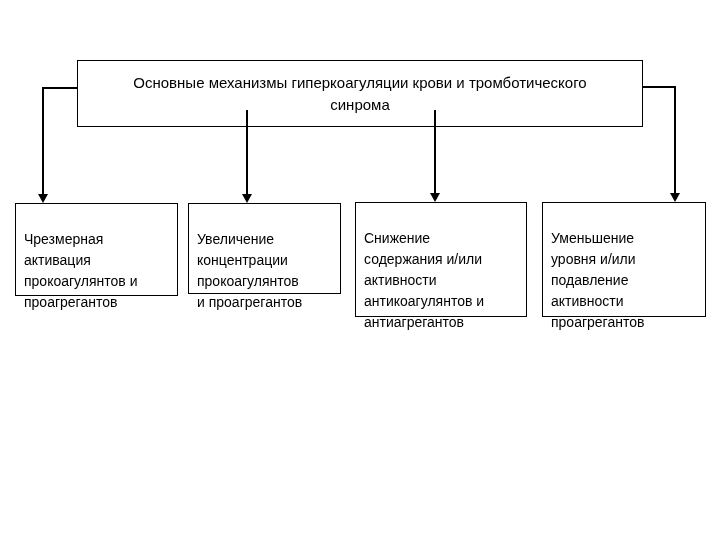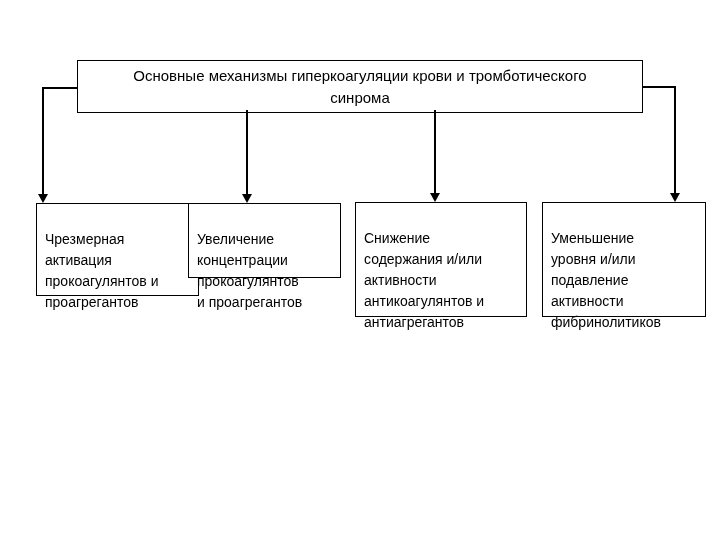--- a/index.html
+++ b/index.html
@@ -14,21 +14,21 @@
     background: #ffffff;
     font-family: "Liberation Sans", sans-serif;
     color: #000000;
     overflow: hidden;
   }
   .title-box {
     position: absolute;
     left: 77px;
     top: 60px;
     width: 566px;
-    height: 53px;
+    height: 67px;
     border: 1.5px solid #000000;
     background: #ffffff;
     display: flex;
     align-items: center;
     justify-content: center;
     text-align: center;
     font-size: 15px;
     line-height: 22px;
     white-space: pre-line;
     box-sizing: border-box;
@@ -36,22 +36,22 @@
   .node-box {
     position: absolute;
     border: 1.5px solid #000000;
     background: #ffffff;
     font-size: 14px;
     line-height: 21px;
     white-space: pre-line;
     padding: 4px 6px 0 8px;
     box-sizing: border-box;
   }
-  #box-1 { left: 15px;  top: 203px; width: 163px; height: 93px; margin-left: 21px; }
-  #box-2 { left: 188px; top: 203px; width: 153px; height: 75px; }
+  #box-1 { left: 15px;  top: 203px; width: 163px; height: 93px; }
+  #box-2 { left: 188px; top: 203px; width: 153px; height: 91px; }
   #box-3 { left: 355px; top: 202px; width: 172px; height: 115px; }
   #box-4 { left: 542px; top: 202px; width: 164px; height: 115px; }
   .line {
     position: absolute;
     background: #000000;
   }
   .arrow-down {
     position: absolute;
     width: 0;
     height: 0;
@@ -104,16 +104,16 @@
 активности
 антикоагулянтов и
 антиагрегантов</span>
   </div>
 
   <div id="box-4" class="node-box">
     <span>Уменьшение
 уровня и/или
 подавление
 активности
-фибринолитиков</span>
+проагрегантов</span>
   </div>
 
 </div>
 
 </body></html>

